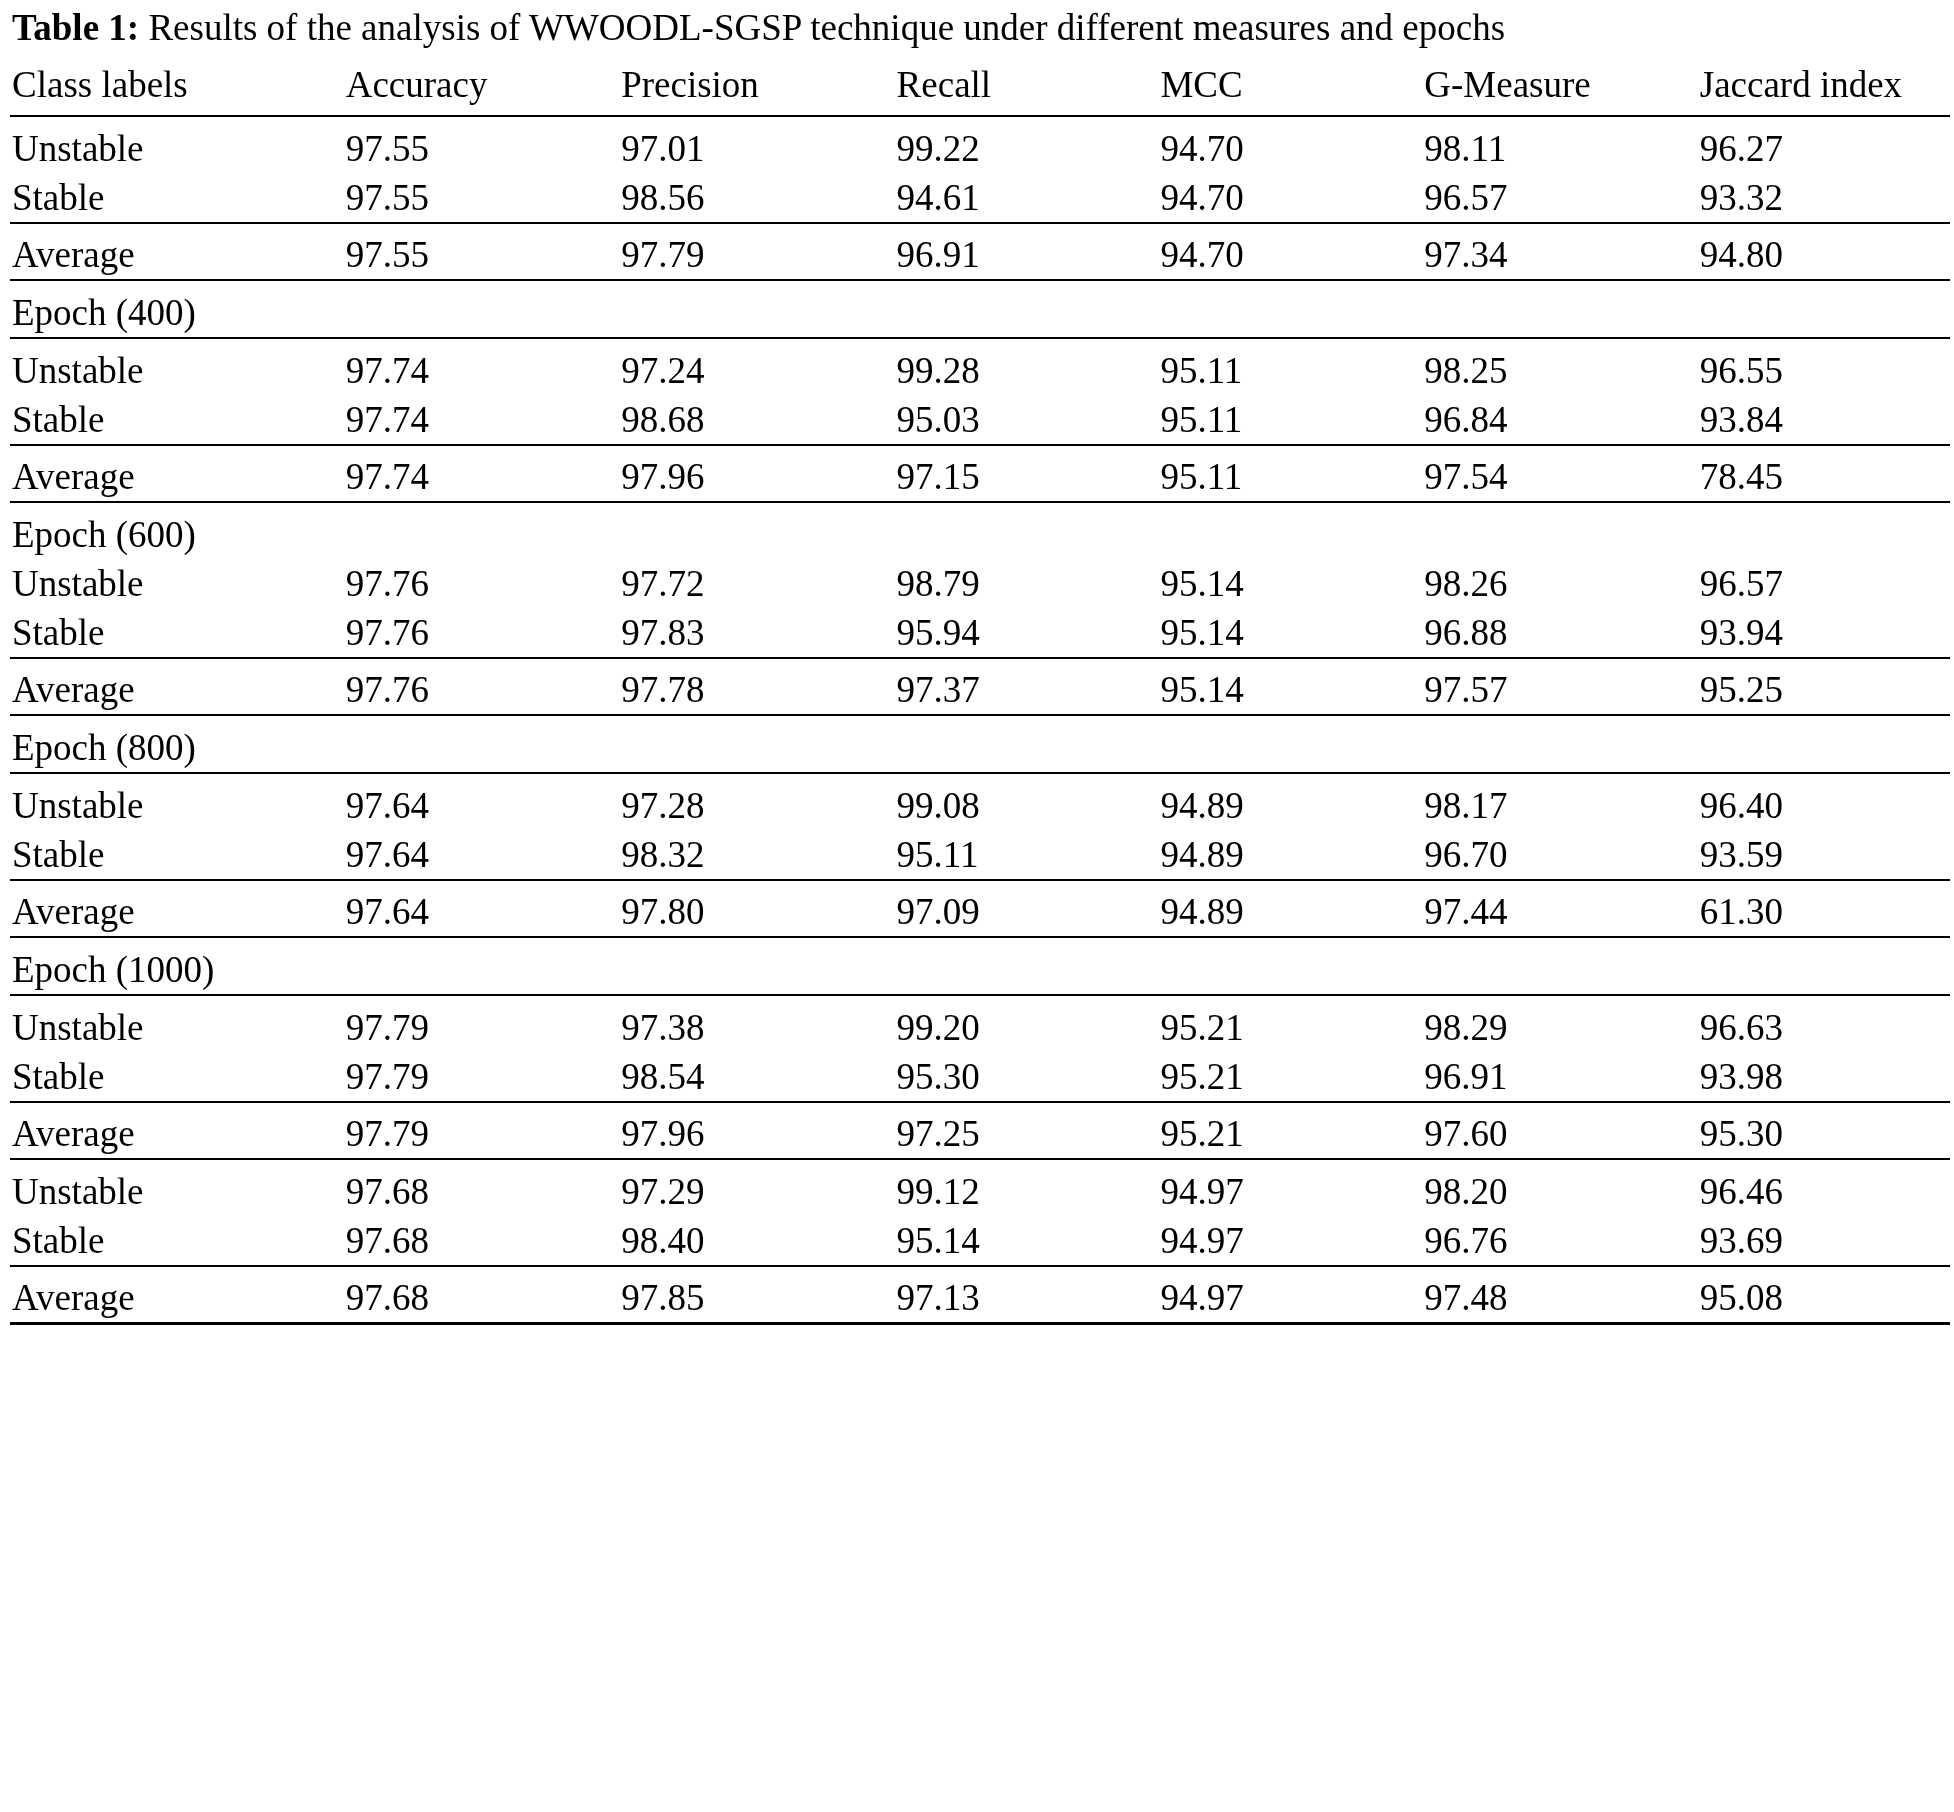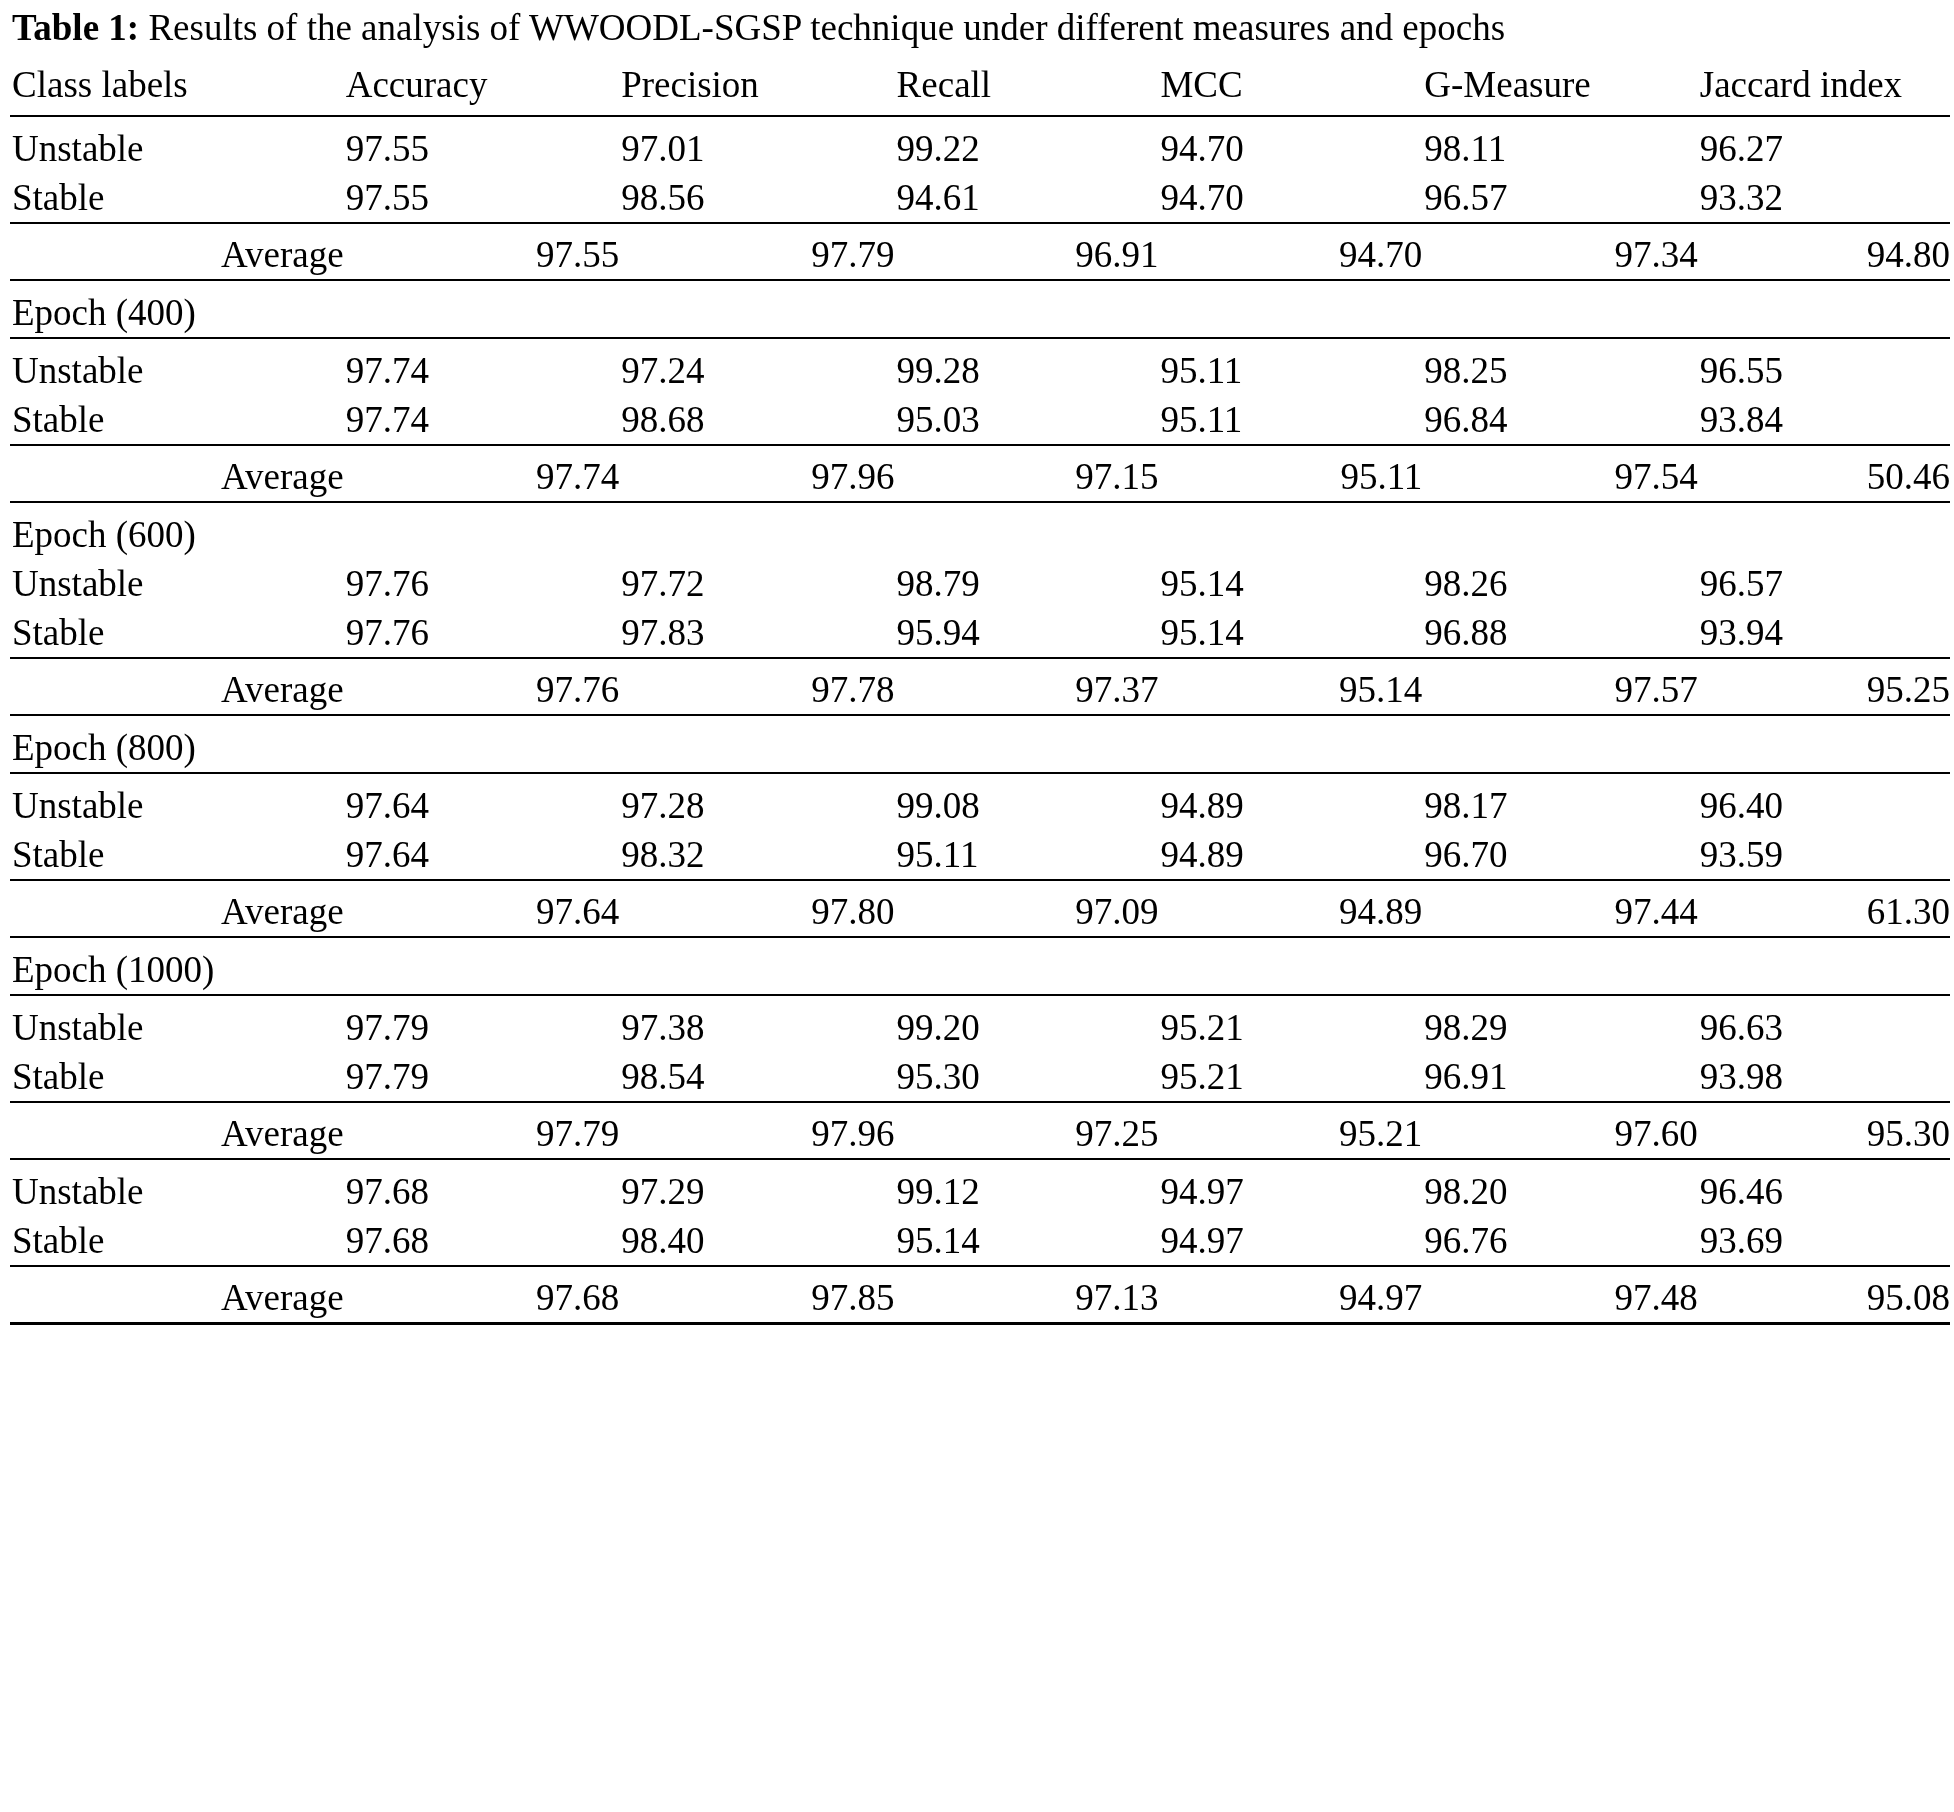--- a/index.html
+++ b/index.html
@@ -57,21 +57,20 @@
     margin-left: 24px;
   }
   tr.group-row td {
     padding-top: 7px;
   }
   tr.first-data td {
     padding-top: 7px;
   }
   tr.avg-row td {
     padding-top: 6px;
-    text-align: right;
   }
   .num { font-variant-numeric: tabular-nums; }
 </style>
 </head>
 <body>
 
 <div id="table-wrap">
 
   <div class="caption">
     <span class="caption-label">Table 1:</span><span> Results of the analysis of WWOODL-SGSP technique under different measures and epochs</span>
@@ -155,21 +154,21 @@
         <td class="num">96.84</td>
         <td class="num">93.84</td>
       </tr>
       <tr class="avg-row rule-thin-top">
         <td>Average</td>
         <td class="num">97.74</td>
         <td class="num">97.96</td>
         <td class="num">97.15</td>
         <td class="num">95.11</td>
         <td class="num">97.54</td>
-        <td class="num">50.46</td>
+        <td class="num">78.45</td>
       </tr>
 
       <tr class="group-row rule-thin-top">
         <td>Epoch (600)</td>
         <td></td>
           <td></td>
           <td></td>
           <td></td>
           <td></td>
           <td></td>

